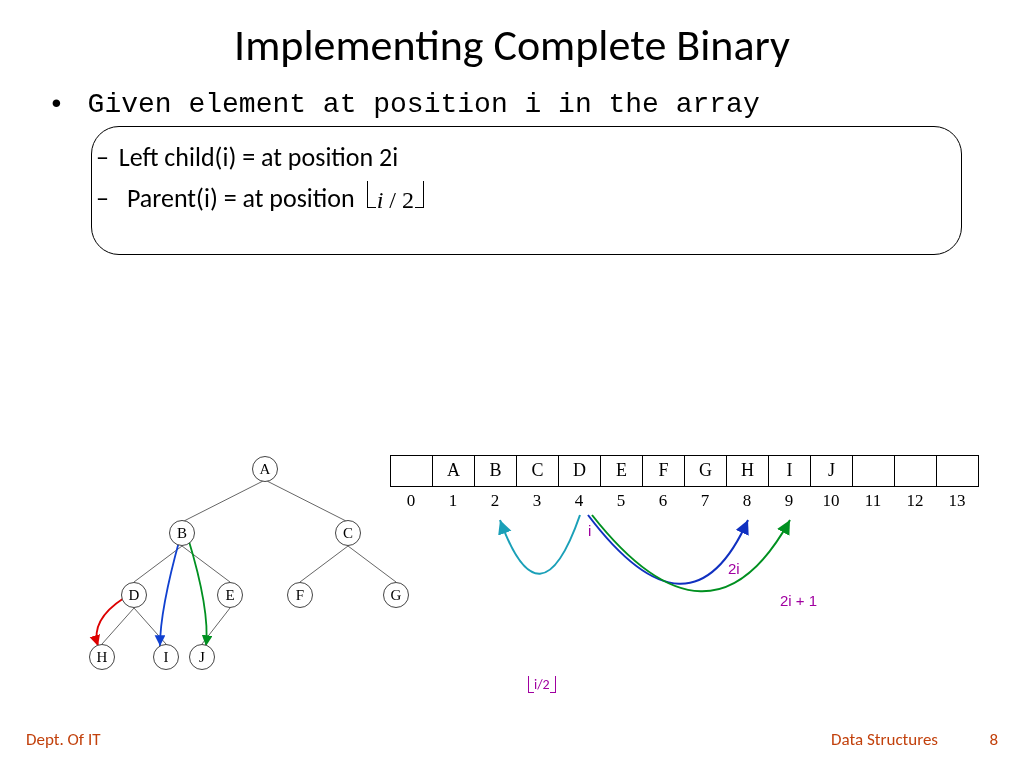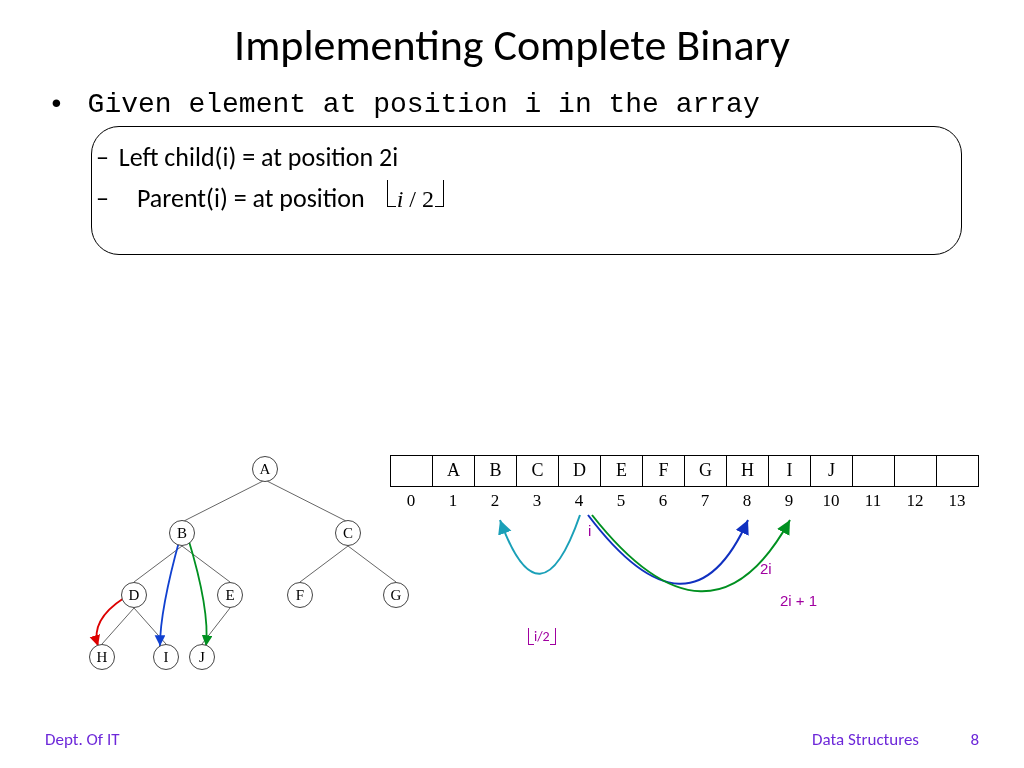--- a/index.html
+++ b/index.html
@@ -33,21 +33,21 @@
     border-radius: 28px;
     padding: 10px 26px 34px 26px;
     margin-left: 19px;
     margin-right: -10px;
   }
   .bullet2 {
     font-size: 26px;
     line-height: 1.6;
   }
   .bullet2::before { content: "– "; margin-left: -22px; padding-right: 4px; }
-  .parent-line { display: flex; align-items: center; gap: 24px; }
+  .parent-line { display: flex; align-items: flex-end; gap: 14px; }
   .floor {
     font-family: "Times New Roman", serif;
     font-style: italic;
     font-size: 24px;
     position: relative;
     padding: 0 8px;
   }
   .floor::before, .floor::after {
     content: "";
     position: absolute;
@@ -109,39 +109,40 @@
   .lbl-2ip1  { color: #a000a0; }
   .lbl-i2 {
     color: #a000a0;
     font-size: 14px;
     position: absolute;
   }
   .lbl-i2 .fl {
     display: inline-block;
     position: relative;
     padding: 0 4px;
+    margin-top: 48px;
   }
   .lbl-i2 .fl::before, .lbl-i2 .fl::after {
     content: "";
     position: absolute;
     width: 5px; height: 16px;
     border-bottom: 1.2px solid #a000a0;
     bottom: 0;
   }
   .lbl-i2 .fl::before { left: -2px; border-left: 1.2px solid #a000a0; }
   .lbl-i2 .fl::after  { right: -2px; border-right: 1.2px solid #a000a0; }
 
   .footer {
     position: absolute;
     bottom: 18px;
     left: 0; right: 0;
     display: flex;
-    color: #6d28d9;
+    color: #c2410c;
     font-size: 17px;
-    padding: 0 45px;
+    padding: 0 26px;
   }
   .footer .f-left  { flex: 0 0 380px; }
   .footer .f-mid   { flex: 1; text-align: right; }
   .footer .f-right { flex: 0 0 60px; text-align: right; }
 </style>
 </head>
 <body>
 
 <h1 class="title">
   <span>Implementing Complete Binary</span><br>
@@ -250,21 +251,21 @@
     </defs>
 
     <path d="M 190 5 Q 150 120 110 10" stroke="#1aa0b8" stroke-width="2" fill="none" marker-end="url(#a-teal)"></path>
 
     <path d="M 198 5 Q 300 140 358 10" stroke="#1030c0" stroke-width="2" fill="none" marker-end="url(#a-blue)"></path>
 
     <path d="M 202 5 Q 320 155 400 10" stroke="#009020" stroke-width="2" fill="none" marker-end="url(#a-green)"></path>
   </svg>
 
   <div class="arrow-label lbl-i" style="left:548px; top:72px">i</div>
-  <div class="arrow-label lbl-2i" style="left:720px; top:110px">2i</div>
+  <div class="arrow-label lbl-2i" style="left:688px; top:110px">2i</div>
   <div class="arrow-label lbl-2ip1" style="left:740px; top:142px">2i + 1</div>
   <div class="lbl-i2" style="left:490px; top:178px">
     <span class="fl">i/2</span>
   </div>
 
 </div>
 
 <div class="footer">
   <span class="f-left">Dept. Of  IT</span>
   <span class="f-mid">Data Structures</span>

